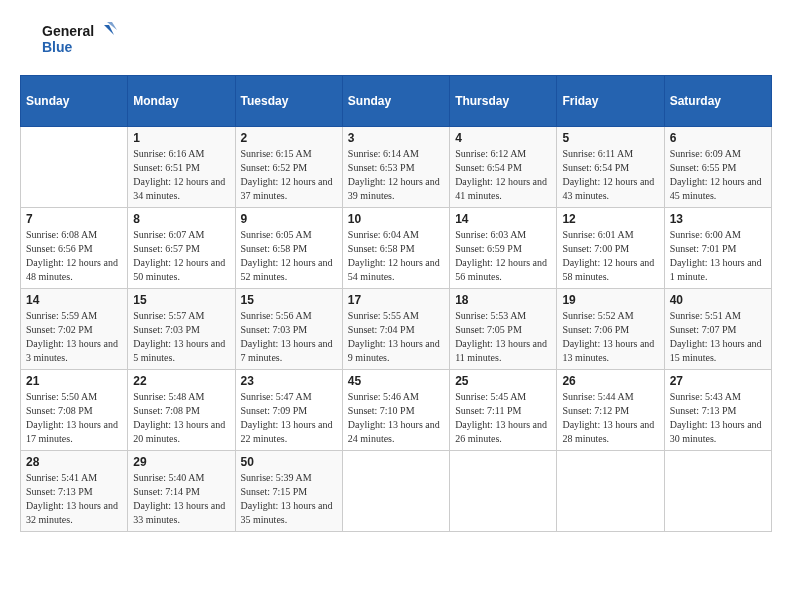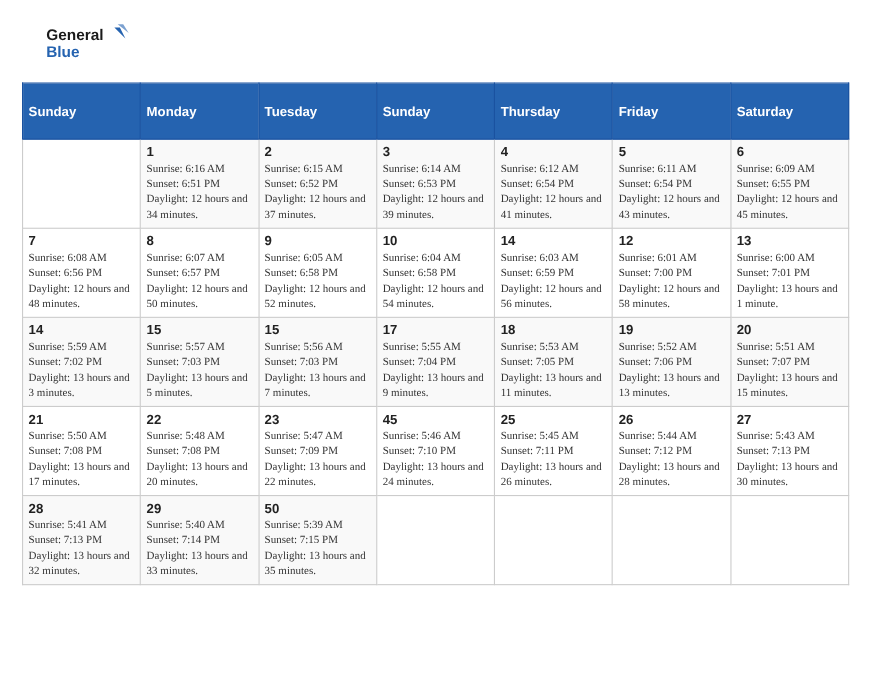--- a/index.html
+++ b/index.html
@@ -181,21 +181,21 @@
         </td>
         <td>
           <div class="day-number">18</div>
           <div class="day-info">Sunrise: 5:53 AM<br>Sunset: 7:05 PM<br>Daylight: 13 hours and 11 minutes.</div>
         </td>
         <td>
           <div class="day-number">19</div>
           <div class="day-info">Sunrise: 5:52 AM<br>Sunset: 7:06 PM<br>Daylight: 13 hours and 13 minutes.</div>
         </td>
         <td>
-          <div class="day-number">20</div>
+          <div class="day-number">40</div>
           <div class="day-info">Sunrise: 5:51 AM<br>Sunset: 7:07 PM<br>Daylight: 13 hours and 15 minutes.</div>
         </td>
       </tr>
       <tr>
         <td>
           <div class="day-number">21</div>
           <div class="day-info">Sunrise: 5:50 AM<br>Sunset: 7:08 PM<br>Daylight: 13 hours and 17 minutes.</div>
         </td>
         <td>
           <div class="day-number">22</div>

